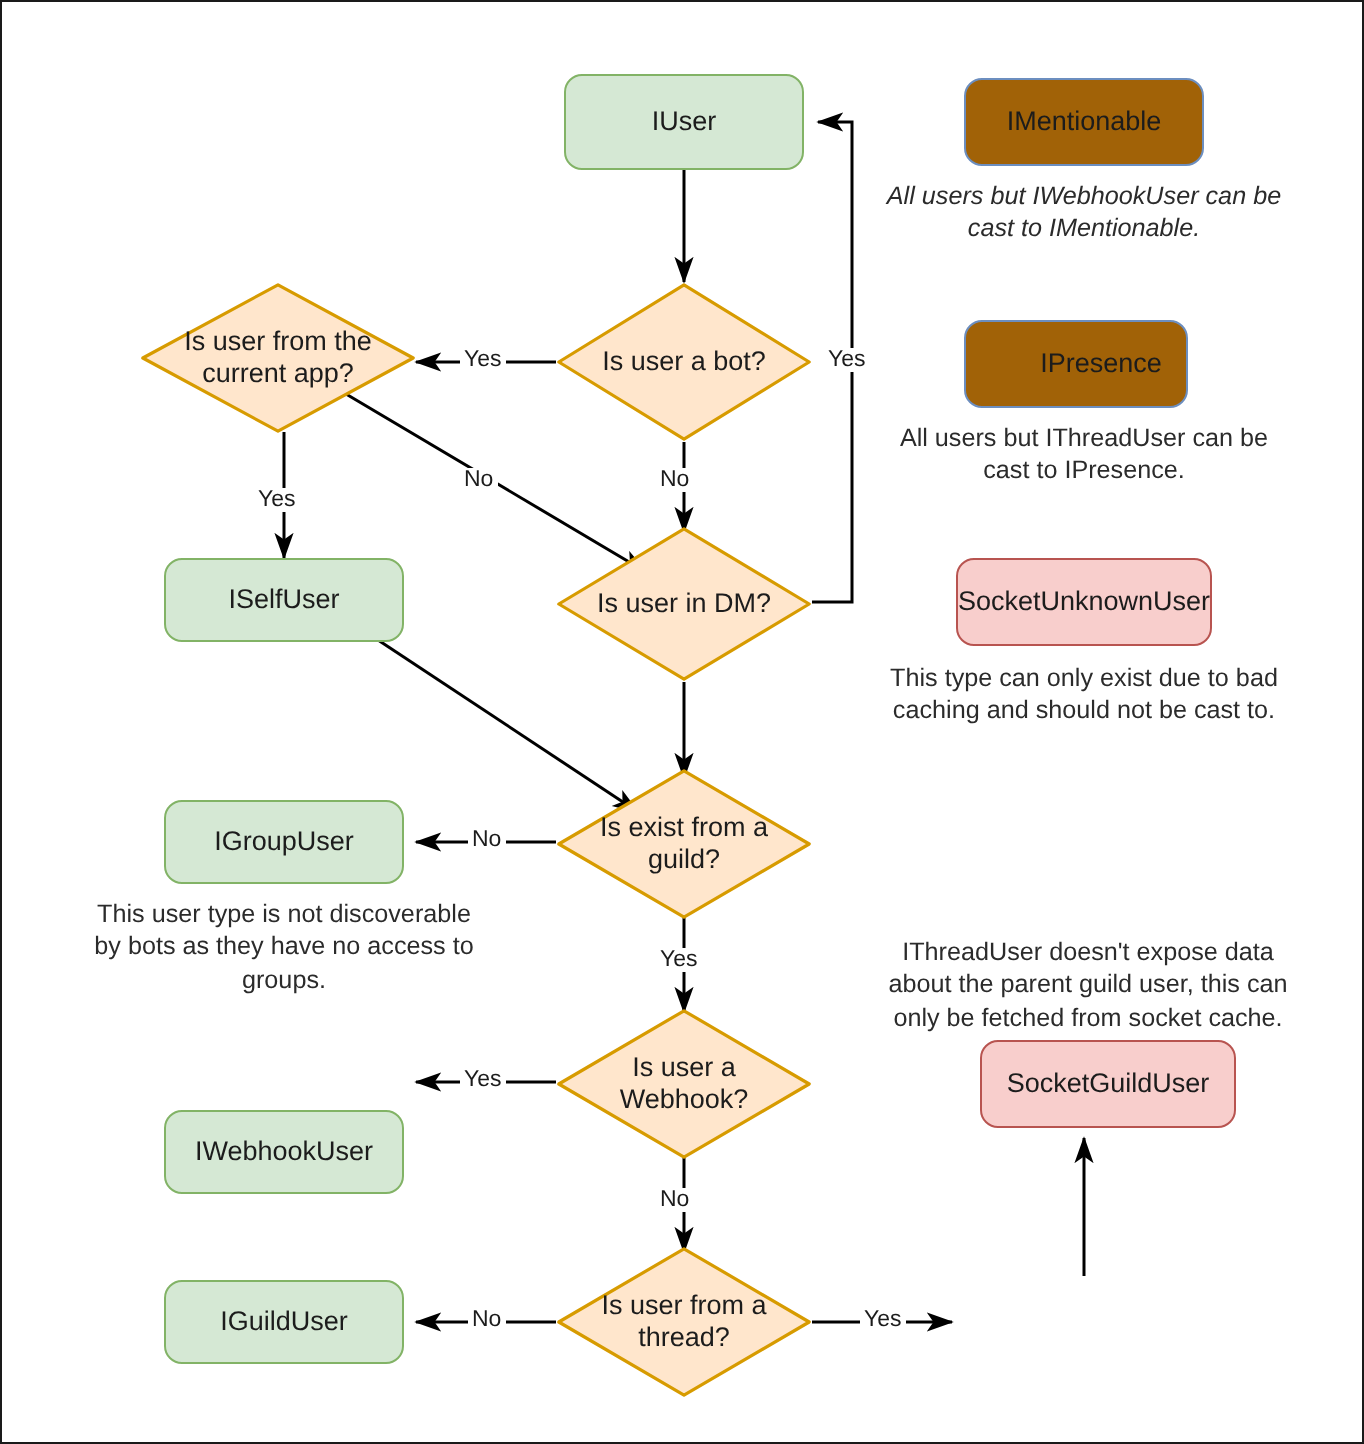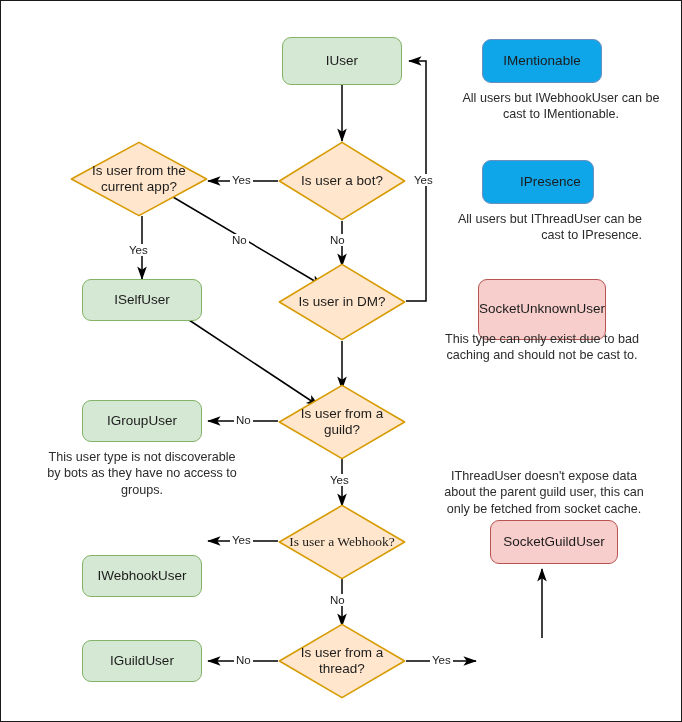--- a/index.html
+++ b/index.html
@@ -21,21 +21,21 @@
     font-size:13.5px;
     color:#1c1c1c;
     line-height:1.22;
     z-index:3;
   }
   .box{
     border-radius:9px;
     border:1.4px solid;
   }
   .green{background:#d5e8d4;border-color:#82b366;}
-  .blue{background:#0ea5e9;border-color:#6c8ebf;}
+  .blue{background:#a16207;border-color:#6c8ebf;}
   .red{background:#f8cecc;border-color:#b85450;}
   .diamond-wrap{
     position:absolute;
     z-index:3;
     display:flex;align-items:center;justify-content:center;
   }
   .diamond-shape{
     position:absolute;left:0;top:0;width:100%;height:100%;
   }
   .diamond-label{
@@ -131,21 +131,21 @@
 
 
   <div class="node box blue" style="left:481px;top:38px;width:120px;height:44px;">
     <span>IMentionable</span>
   </div>
 
   <div class="node box blue" style="left:481px;top:159px;width:112px;height:44px;padding-left:25px;">
     <span>IPresence</span>
   </div>
 
-  <div class="node box red" style="left:477px;top:278px;width:128px;height:61px;">
+  <div class="node box red" style="left:477px;top:278px;width:128px;height:44px;">
     <span>SocketUnknownUser</span>
   </div>
 
   <div class="node box red" style="left:489px;top:519px;width:128px;height:44px;">
     <span>SocketGuildUser</span>
   </div>
 
   <div class="diamond-wrap" style="left:277px;top:140px;width:128px;height:80px;">
     <svg class="diamond-shape" viewBox="0 0 128 80" preserveAspectRatio="none">
       <polygon points="64,1.4 126.6,40 64,78.6 1.4,40" fill="#ffe6cc" stroke="#d79b00" stroke-width="1.6" stroke-linejoin="round"></polygon>
@@ -164,24 +164,24 @@
     <svg class="diamond-shape" viewBox="0 0 128 78" preserveAspectRatio="none">
       <polygon points="64,1.4 126.6,39 64,76.6 1.4,39" fill="#ffe6cc" stroke="#d79b00" stroke-width="1.6" stroke-linejoin="round"></polygon>
     </svg>
     <span class="diamond-label">Is user in DM?</span>
   </div>
 
   <div class="diamond-wrap" style="left:277px;top:383px;width:128px;height:76px;">
     <svg class="diamond-shape" viewBox="0 0 128 76" preserveAspectRatio="none">
       <polygon points="64,1.4 126.6,38 64,74.6 1.4,38" fill="#ffe6cc" stroke="#d79b00" stroke-width="1.6" stroke-linejoin="round"></polygon>
     </svg>
-    <span class="diamond-label">Is user from a guild?</span>
-  </div>
-
-  <div class="diamond-wrap" style="left:277px;top:503px;width:128px;height:76px;font-family:Liberation Serif, serif;">
+    <span class="diamond-label">Is exist from a guild?</span>
+  </div>
+
+  <div class="diamond-wrap" style="left:277px;top:503px;width:128px;height:76px;">
     <svg class="diamond-shape" viewBox="0 0 128 76" preserveAspectRatio="none">
       <polygon points="64,1.4 126.6,38 64,74.6 1.4,38" fill="#ffe6cc" stroke="#d79b00" stroke-width="1.6" stroke-linejoin="round"></polygon>
     </svg>
     <span class="diamond-label">Is user a Webhook?</span>
   </div>
 
   <div class="diamond-wrap" style="left:277px;top:622px;width:128px;height:76px;">
     <svg class="diamond-shape" viewBox="0 0 128 76" preserveAspectRatio="none">
       <polygon points="64,1.4 126.6,38 64,74.6 1.4,38" fill="#ffe6cc" stroke="#d79b00" stroke-width="1.6" stroke-linejoin="round"></polygon>
     </svg>
@@ -193,23 +193,23 @@
   <div class="edge-label" style="left:411px;top:173px;">Yes</div>
   <div class="edge-label" style="left:126px;top:243px;">Yes</div>
   <div class="edge-label" style="left:229px;top:233px;">No</div>
   <div class="edge-label" style="left:233px;top:413px;">No</div>
   <div class="edge-label" style="left:327px;top:473px;">Yes</div>
   <div class="edge-label" style="left:229px;top:533px;">Yes</div>
   <div class="edge-label" style="left:327px;top:593px;">No</div>
   <div class="edge-label" style="left:233px;top:653px;">No</div>
   <div class="edge-label" style="left:429px;top:653px;">Yes</div>
 
-  <div class="note" style="left:460px;top:89px;width:200px;">All users but IWebhookUser can be cast to IMentionable.</div>
-
-  <div class="note" style="left:441px;top:210px;width:200px;text-align:right;">All users but IThreadUser can be cast to IPresence.</div>
+  <div class="note" style="left:441px;top:89px;width:200px;font-style:italic;">All users but IWebhookUser can be cast to IMentionable.</div>
+
+  <div class="note" style="left:441px;top:210px;width:200px;">All users but IThreadUser can be cast to IPresence.</div>
 
   <div class="note" style="left:437px;top:330px;width:208px;">This type can only exist due to bad caching and should not be cast to.</div>
 
   <div class="note" style="left:437px;top:467px;width:212px;">IThreadUser doesn't expose data about the parent guild user, this can only be fetched from socket cache.</div>
 
   <div class="note" style="left:41px;top:448px;width:200px;">This user type is not discoverable by bots as they have no access to groups.</div>
 
 </div>
 
 </body></html>

